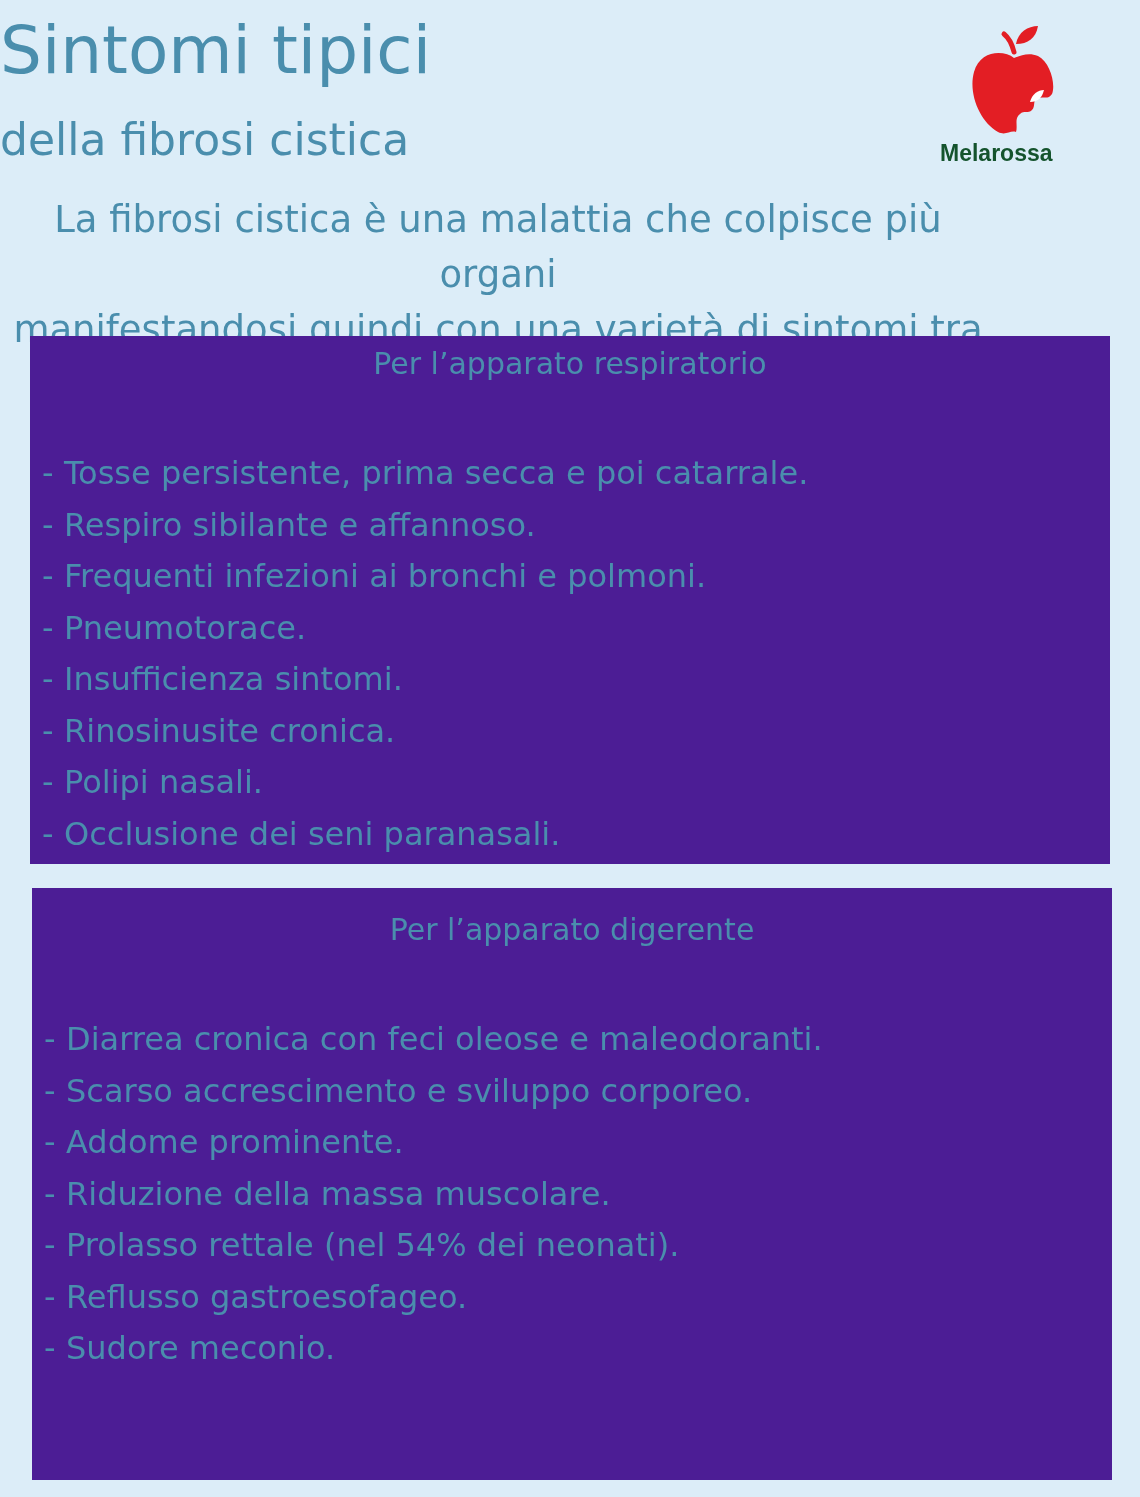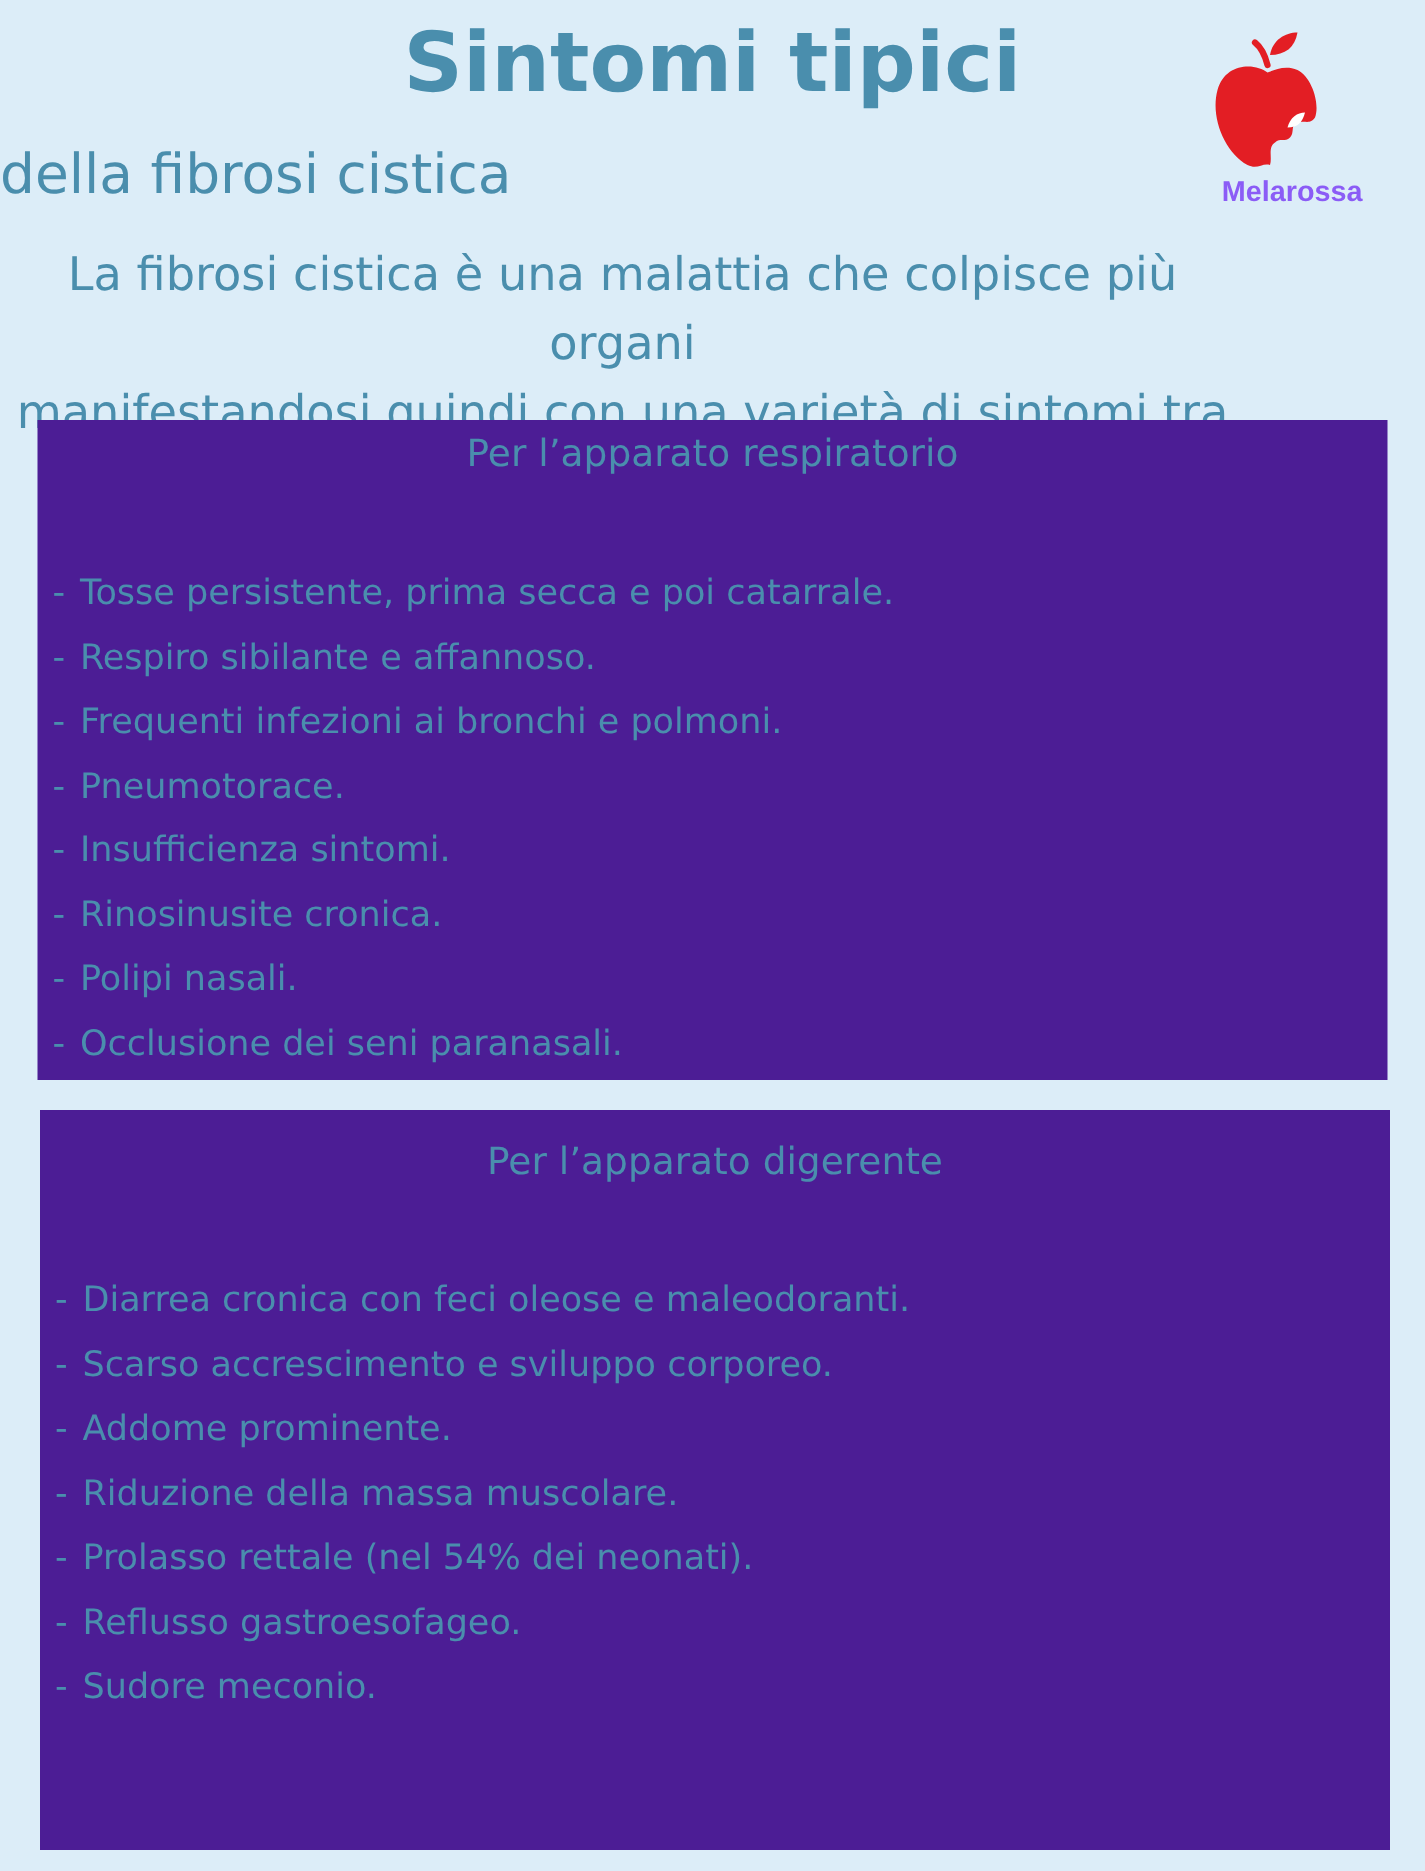--- a/index.html
+++ b/index.html
@@ -6,56 +6,56 @@
   body {
     width: 1140px; height: 1497px;
     background: #dcedf8;
     position: relative;
     overflow: hidden;
     font-family: "DejaVu Sans", sans-serif;
     color: #4a8ead;
   }
   .title {
     position: absolute; left: 0; width: 1140px; top: 6px;
-    text-align: center;
+    text-align: left;
     font-size: 66px; letter-spacing: 0px; line-height: 90px;
-    font-weight: bold;
+    font-weight: normal;
   }
   .subtitle {
     position: absolute; left: 0; width: 1140px; top: 110px;
     text-align: left;
     font-size: 44px; line-height: 60px;
   }
   .logo {
     position: absolute; left: 940px; top: 22px; width: 150px; height: 150px;
   }
   .logo svg { position: absolute; left: 28px; top: 0; }
   .logo-text {
-    position: absolute; left: 0; top: 118px; width: 150px; text-align: right;
-    color: #8b5cf6; font-family: "Liberation Sans", sans-serif; font-weight: bold;
+    position: absolute; left: 0; top: 118px; width: 150px; text-align: left;
+    color: #14532d; font-family: "Liberation Sans", sans-serif; font-weight: bold;
     font-size: 23px;
   }
   .intro {
     position: absolute; left: 0; width: 996px; top: 192px;
     text-align: center;
     font-size: 37px; line-height: 55px;
   }
   .panel {
     position: absolute; background: #4c1d95;
   }
   .panel-1 { left: 30px; top: 336px; width: 1080px; height: 528px; }
   .panel-2 { left: 32px; top: 888px; width: 1080px; height: 592px; }
   .panel-heading {
     text-align: center; font-size: 30px; line-height: 40px;
     margin-top: 8px; height: 104px;
   }
   .panel-2 .panel-heading { margin-top: 22px; height: 104px; }
   ul.items { list-style: none; margin: 0; padding: 0 0 0 12px; }
   ul.items li {
-    font-size: 28px; line-height: 51.5px; position: relative;
+    font-size: 32px; line-height: 51.5px; position: relative;
     padding-left: 22px; white-space: nowrap;
   }
   ul.items li::before {
     content: "-"; position: absolute; left: 0; top: 0;
   }
   ul.items li .wrap { display: block; }
 </style>
 </head>
 <body>
 

